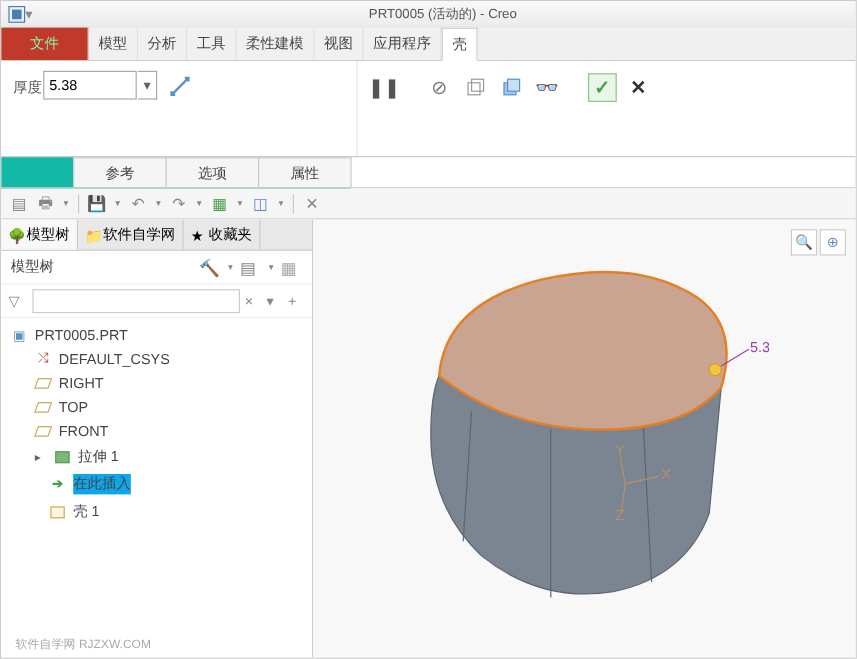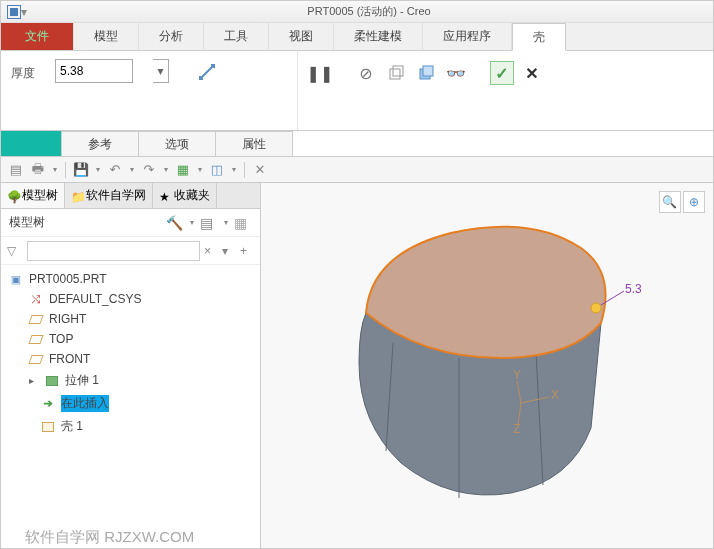--- a/index.html
+++ b/index.html
@@ -3,25 +3,25 @@
 <meta charset="utf-8">
 <style>
 *{box-sizing:border-box;margin:0;padding:0;font-family:"Microsoft YaHei",Arial,sans-serif;font-size:12px}
 body{width:714px;height:549px;background:#fff;overflow:hidden;position:relative;border:1px solid #ccc}
 .titlebar{height:22px;background:linear-gradient(#f8f8f8,#ececec);display:flex;align-items:center;padding:0 6px;border-bottom:1px solid #ddd}
 .titlebar .logo{width:14px;height:14px;border:1px solid #4a7db8;display:flex;align-items:center;justify-content:center}
 .titlebar .logo-inner{width:8px;height:8px;background:#4a7db8}
 .titlebar .title{flex:1;text-align:center;color:#555;font-size:11px}
 .titlebar .dd{width:10px;color:#888}
 .ribbon-tabs{height:28px;background:#f0f0f0;display:flex;border-bottom:1px solid #ccc}
-.ribbon-tab{padding:0 20px;display:flex;align-items:center;color:#444;cursor:pointer;border-right:1px solid #e0e0e0}
+.ribbon-tab{padding:0 8px;display:flex;align-items:center;color:#444;cursor:pointer;border-right:1px solid #e0e0e0}
 .ribbon-tab.file{background:#c0392b;color:#86efac;padding:0 24px}
 .ribbon-tab.active{background:#fff;border:1px solid #ccc;border-bottom:1px solid #fff;margin-bottom:-1px;font-weight:500}
 .ribbon-body{height:80px;background:#fff;border-bottom:1px solid #ccc;display:flex}
-.rb-left{width:296px;padding:8px 10px;display:flex;align-items:flex-start;gap:20px}
+.rb-left{width:296px;padding:8px 10px;display:flex;align-items:flex-start;gap:1px}
 .rb-label{color:#555;margin-top:6px}
 .rb-input{width:78px;height:24px;border:1px solid #aaa;padding:0 4px}
 .rb-dd{width:16px;height:24px;border:1px solid #aaa;border-left:none;display:flex;align-items:center;justify-content:center;color:#666}
 .rb-icon{margin-left:8px;margin-top:3px;color:#5a8fc8;font-size:18px}
 .rb-right{flex:1;display:flex;align-items:flex-start;padding:10px;gap:6px;border-left:1px solid #e5e5e5}
 .tool-btn{width:24px;height:24px;display:flex;align-items:center;justify-content:center;color:#777;cursor:pointer;font-size:16px}
 .tool-btn.pause{color:#555}
 .tool-btn.cube{color:#6aadea}
 .tool-btn.check{background:#e8f5e8;border:1px solid #8ac88a;color:#4a9e4a;font-weight:bold}
 .tool-btn.x{color:#333;font-weight:bold}
@@ -55,41 +55,41 @@
 .tree-ic{width:14px;height:14px;display:flex;align-items:center;justify-content:center;font-size:11px}
 .ic-csys{color:#c0392b}
 .ic-plane{width:12px;height:9px;border:1px solid #d4a55a;transform:skewX(-20deg)}
 .ic-extrude{width:12px;height:10px;background:#7ab87a;border:1px solid #5a9e5a}
 .ic-arrow-green{color:#4a9e4a;font-weight:bold}
 .ic-shell{width:12px;height:10px;border:1px solid #d4a55a;background:#fff5e0}
 .viewport{flex:1;background:#f8f8f8;position:relative;overflow:hidden}
 .vp-tools{position:absolute;top:8px;right:8px;display:flex;gap:2px}
 .vp-tool{width:22px;height:22px;border:1px solid #ccc;background:#fff;display:flex;align-items:center;justify-content:center;color:#5a8fc8;cursor:pointer}
 .model{position:absolute;left:60px;top:10px;width:320px;height:320px}
-.footer{position:absolute;bottom:0;left:16px;height:22px;display:flex;align-items:center;padding:0 8px;color:#aaa;font-size:15px}
+.footer{position:absolute;bottom:0;left:4px;height:22px;display:flex;align-items:center;padding:0 8px;color:#aaa;font-size:10px}
 svg{display:block}
 </style>
 </head>
 <body>
 
 <div class="titlebar">
   <div class="logo">
       <div class="logo-inner"></div>
     </div>
   <span class="dd">▾</span>
   <div class="title">PRT0005 (活动的) - Creo</div>
 </div>
 
 <div class="ribbon-tabs">
   <div class="ribbon-tab file">文件</div>
   <div class="ribbon-tab">模型</div>
   <div class="ribbon-tab">分析</div>
   <div class="ribbon-tab">工具</div>
+  <div class="ribbon-tab">柔性建模</div>
   <div class="ribbon-tab">视图</div>
-  <div class="ribbon-tab">柔性建模</div>
   <div class="ribbon-tab">应用程序</div>
   <div class="ribbon-tab active">壳</div>
 </div>
 
 <div class="ribbon-body">
   <div class="rb-left">
     <span class="rb-label">厚度</span>
     <input class="rb-input" value="5.38" style="">
     <div class="rb-dd">▾</div>
     <div class="rb-icon">

